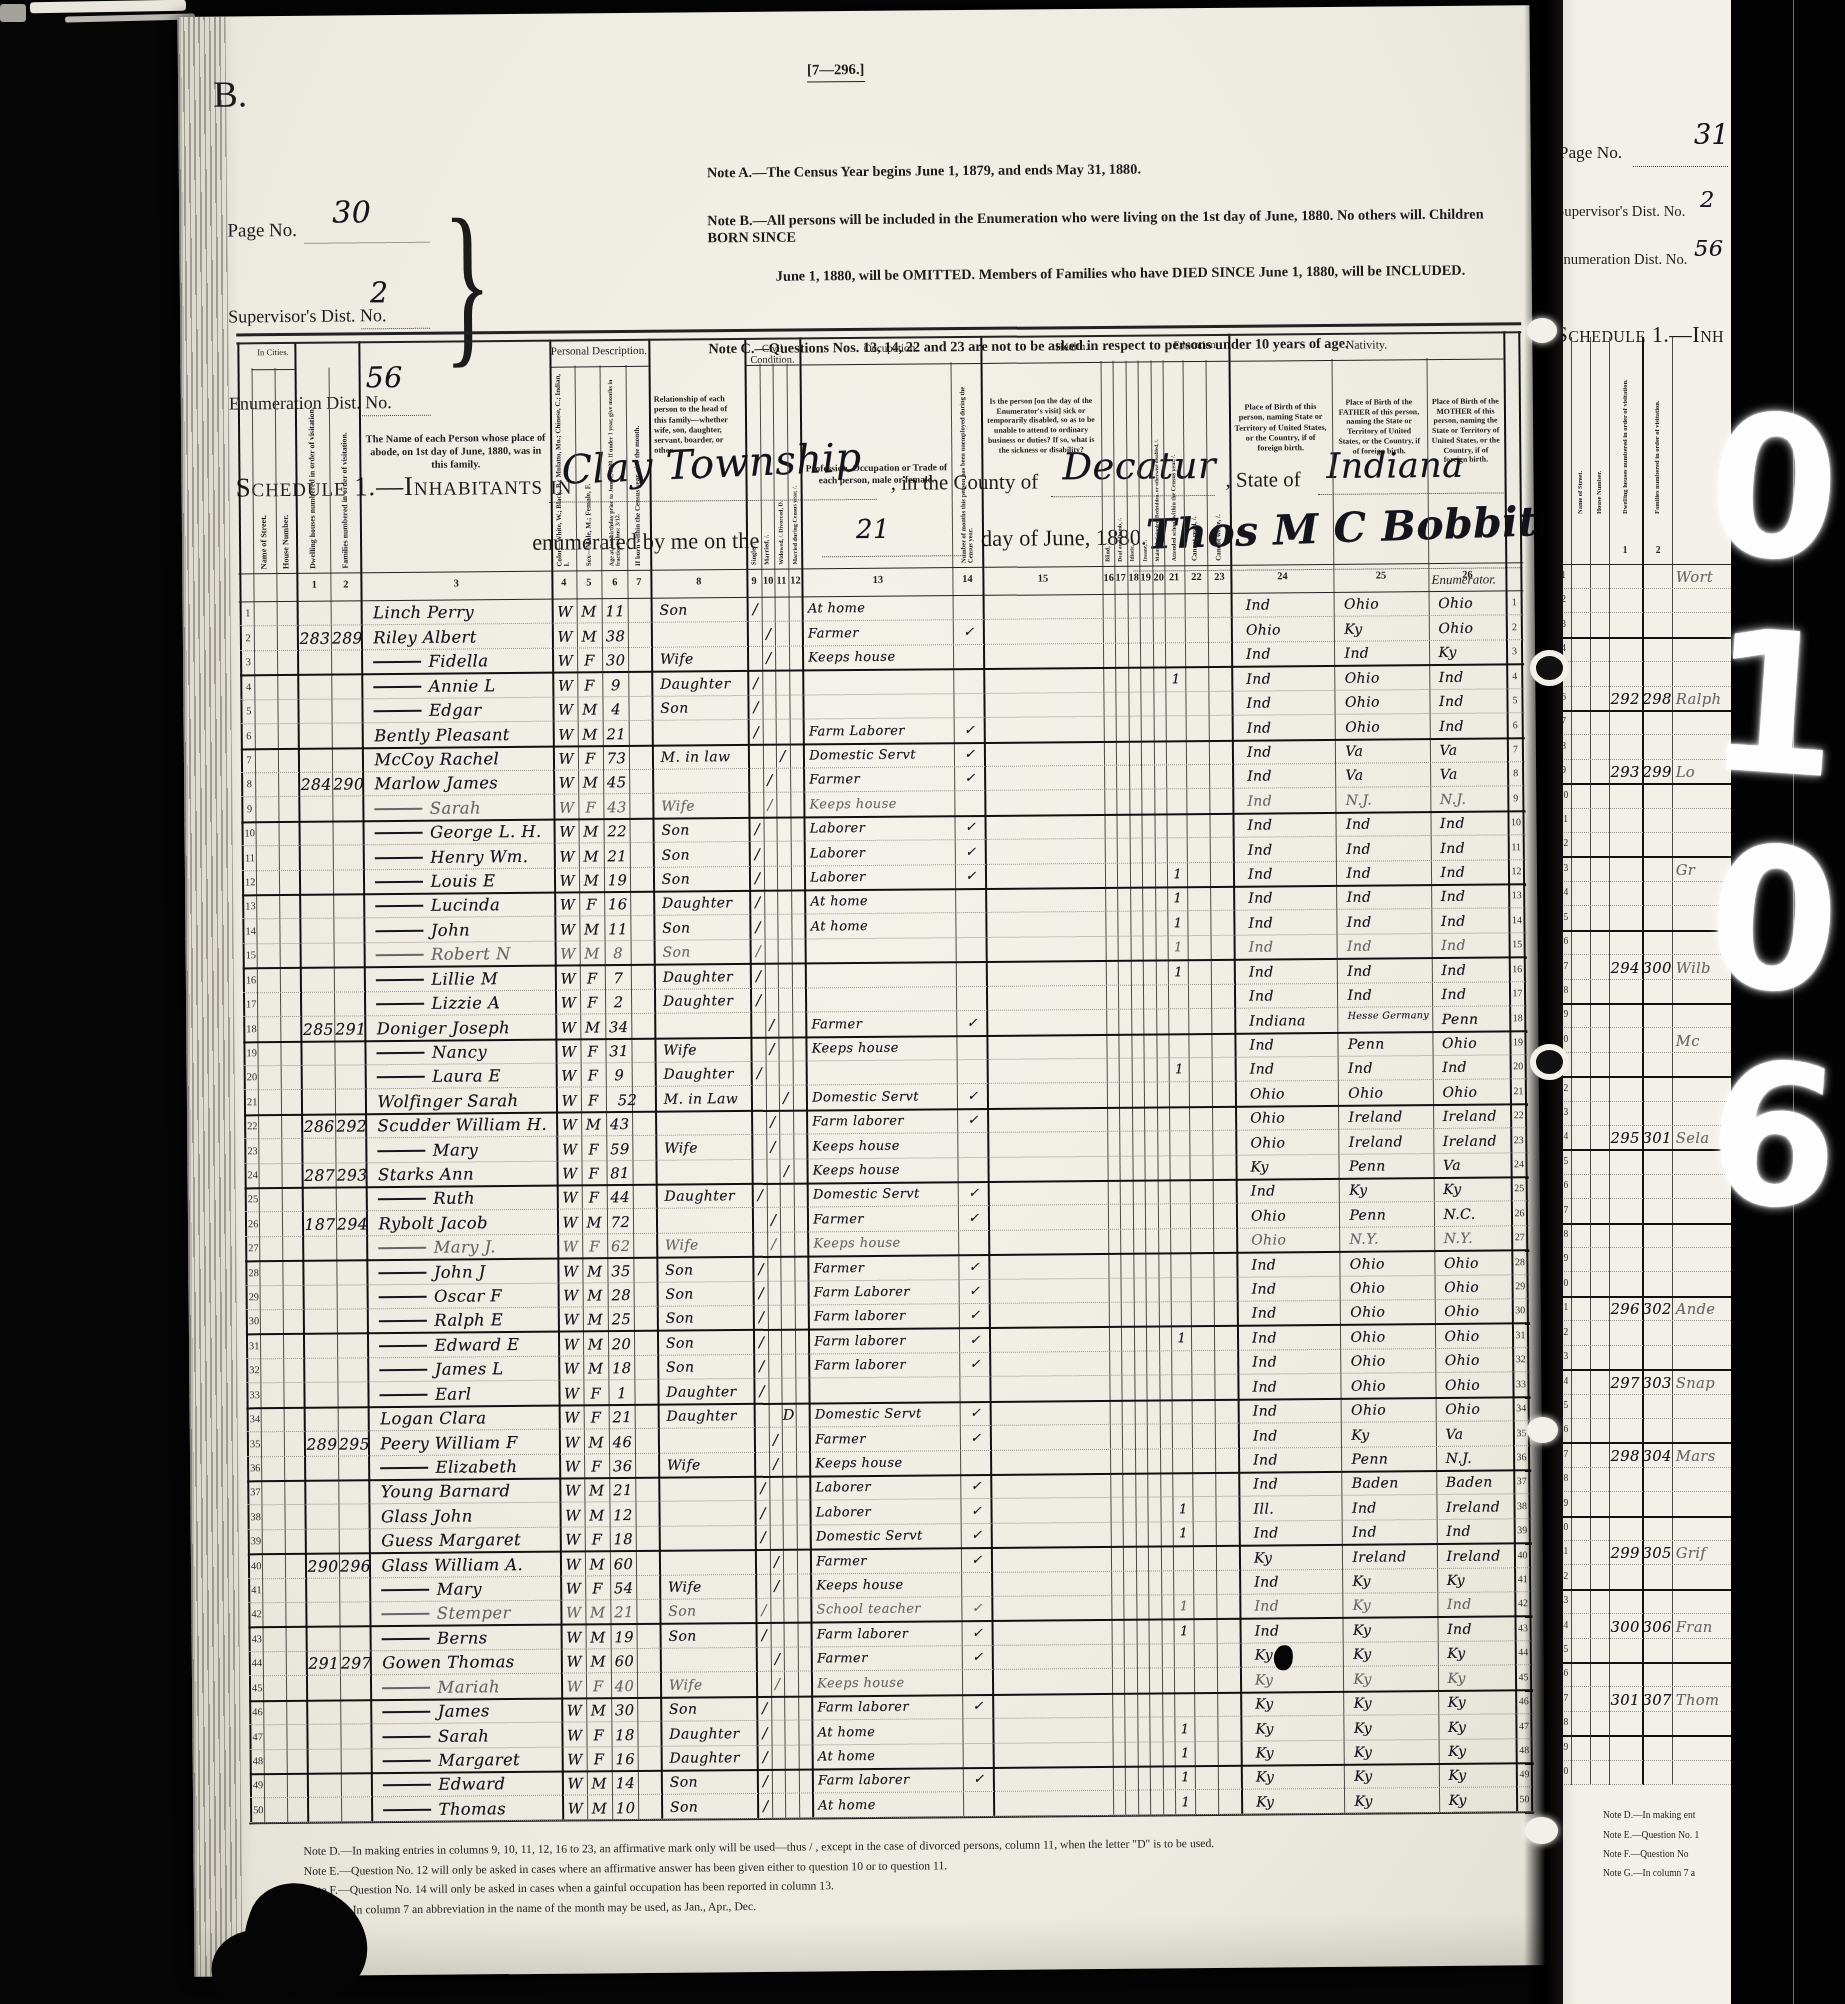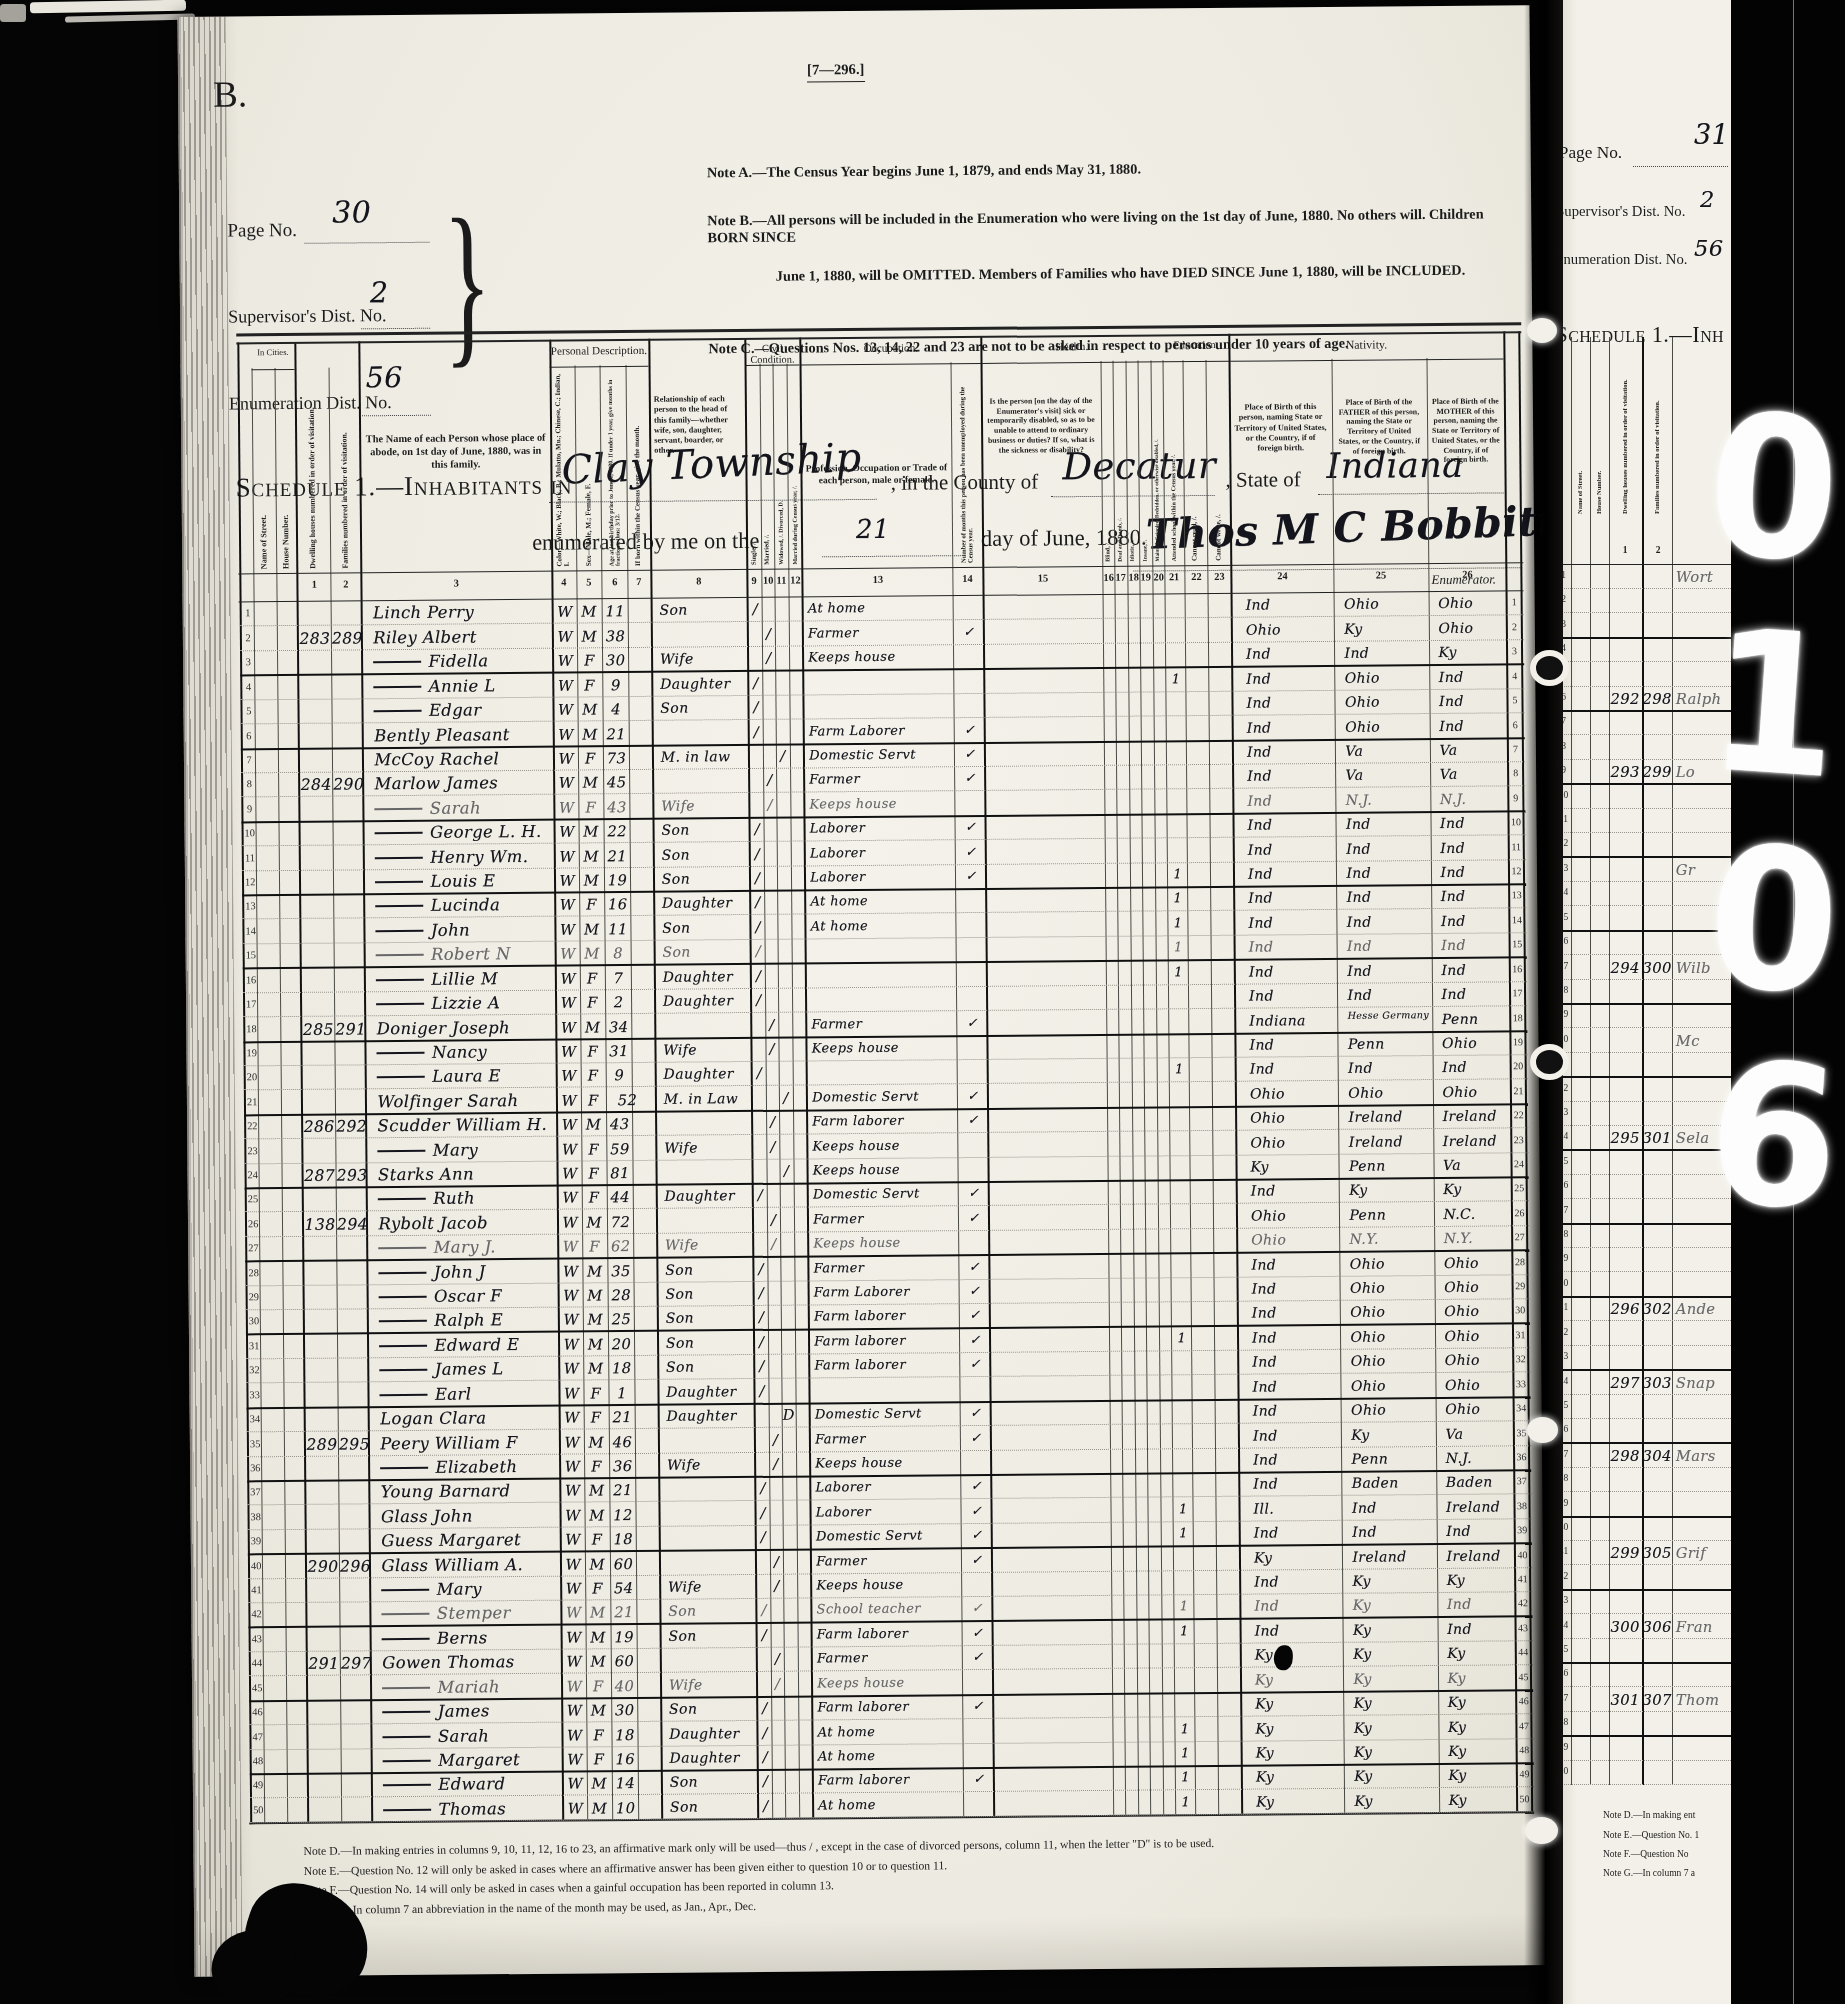--- a/index.html
+++ b/index.html
@@ -559,21 +559,21 @@
           <div class="cell hw" style="left: 509px; width: 13.4px; top: 0px; height: 24.4px; font-size: 14.7px; text-align: center; padding-top: 2.6px;">/</div>
           <div class="cell hw" style="left: 563px; width: 151px; top: 0px; height: 24.4px; font-size: 13px; padding-left: 5.2px; padding-top: 4.3px;">Domestic Servt</div>
           <div class="cell hw" style="left: 714px; width: 30px; top: 0px; height: 24.4px; font-size: 13px; text-align: center; padding-top: 3.5px;">✓</div>
           <div class="cell hw" style="left: 993px; width: 102px; top: 0px; height: 24.4px; font-size: 14px; padding-left: 13px; padding-top: 3.5px;">Ind</div>
           <div class="cell hw" style="left: 1094px; width: 95px; top: 0px; height: 24.4px; font-size: 14px; padding-left: 10.4px; padding-top: 3.5px;">Ky</div>
           <div class="cell hw" style="left: 1189px; width: 78px; top: 0px; height: 24.4px; font-size: 14px; padding-left: 9.5px; padding-top: 3.5px;">Ky</div>
           <div class="cell linenum" style="left: 1267px; width: 15px; top: 0px; height: 24.4px; font-size: 10px; text-align: center; padding-top: 6px;">25</div>
         </div>
         <div class="row" style="left: 57px; top: 1196px; width: 1284px; height: 23.5px;">
           <div class="cell linenum" style="left: 1.7px; width: 13px; top: 0px; height: 24.4px; font-size: 10.4px; text-align: center; padding-top: 6px;">26</div>
-          <div class="cell hw" style="left: 58px; width: 34px; top: 0px; height: 24.4px; font-size: 15.6px; text-align: center; padding-top: 3.5px;">138</div>
+          <div class="cell hw" style="left: 58px; width: 34px; top: 0px; height: 24.4px; font-size: 15.6px; text-align: center; padding-top: 3.5px;">187</div>
           <div class="cell hw" style="left: 92px; width: 31px; top: 0px; height: 24.4px; font-size: 15.6px; text-align: center; padding-top: 3.5px;">294</div>
           <div class="cell hw" style="left: 123px; width: 190px; top: 0px; font-size: 16.4px; padding-top: 2.6px; padding-left: 10.4px;">Rybolt Jacob</div>
           <div class="cell hw" style="left: 313px; width: 24.6px; top: 0px; height: 24.4px; font-size: 14.7px; text-align: center; padding-top: 3.5px;">W</div>
           <div class="cell hw" style="left: 337px; width: 24.6px; top: 0px; height: 24.4px; font-size: 14.7px; text-align: center; padding-top: 3.5px;">M</div>
           <div class="cell hw" style="left: 362px; width: 27px; top: 0px; height: 24.4px; font-size: 14.7px; text-align: center; padding-top: 3.5px;">72</div>
           <div class="cell hw" style="left: 522px; width: 13.4px; top: 0px; height: 24.4px; font-size: 14.7px; text-align: center; padding-top: 2.6px;">/</div>
           <div class="cell hw" style="left: 563px; width: 151px; top: 0px; height: 24.4px; font-size: 13px; padding-left: 5.2px; padding-top: 4.3px;">Farmer</div>
           <div class="cell hw" style="left: 714px; width: 30px; top: 0px; height: 24.4px; font-size: 13px; text-align: center; padding-top: 3.5px;">✓</div>
           <div class="cell hw" style="left: 993px; width: 102px; top: 0px; height: 24.4px; font-size: 14px; padding-left: 13px; padding-top: 3.5px;">Ohio</div>
           <div class="cell hw" style="left: 1094px; width: 95px; top: 0px; height: 24.4px; font-size: 14px; padding-left: 10.4px; padding-top: 3.5px;">Penn</div>

